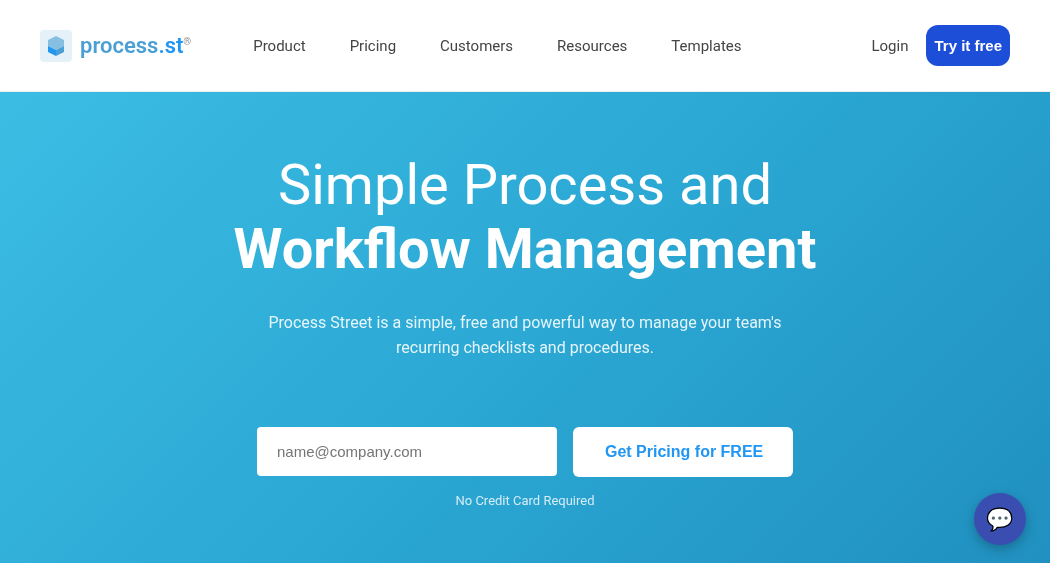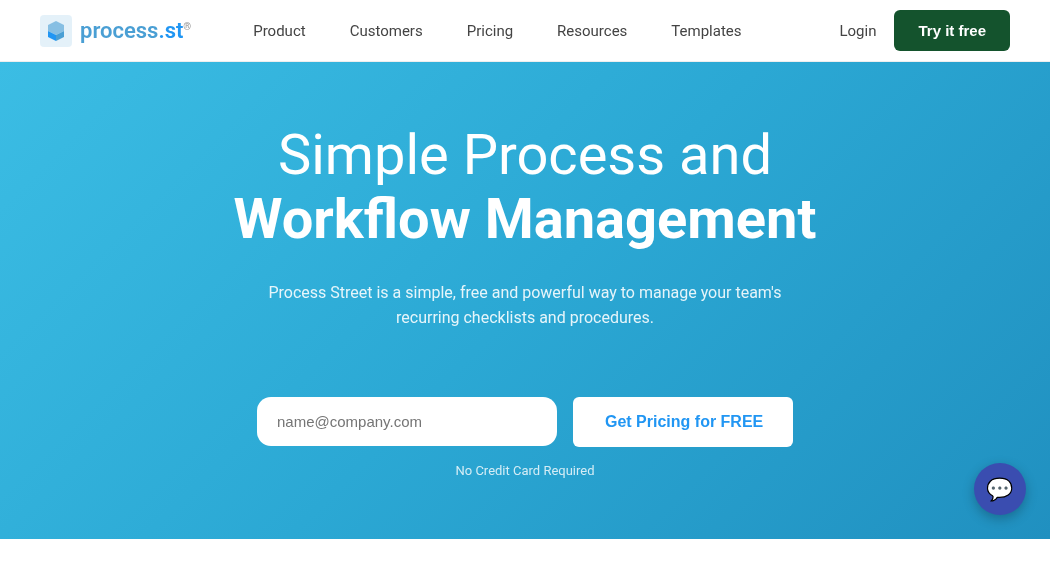--- a/index.html
+++ b/index.html
@@ -11,21 +11,21 @@
     body {
       font-family: -apple-system, BlinkMacSystemFont, 'Segoe UI', Roboto, Helvetica, Arial, sans-serif;
       width: 1050px;
       height: 563px;
       overflow: hidden;
     }
 
     
     .header {
       background: #fff;
-      height: 62px;
+      height: 92px;
       display: flex;
       align-items: center;
       padding: 0 40px;
       border-bottom: 1px solid #eee;
       position: relative;
       z-index: 10;
     }
 
     .logo-container {
       display: flex;
@@ -81,25 +81,25 @@
     }
 
     .login-link {
       font-size: 15px;
       color: #444;
       cursor: pointer;
       text-decoration: none;
     }
 
     .try-it-free-btn {
-      background: #14532d;
+      background: #1d4ed8;
       color: #fff;
       border: none;
-      border-radius: 6px;
-      padding: 12px 24px;
+      border-radius: 12px;
+      padding: 12px 8px;
       font-size: 15px;
       font-weight: 600;
       cursor: pointer;
       white-space: nowrap;
     }
 
     
     .hero {
       background: linear-gradient(135deg, #3bbde4 0%, #2ba8d4 50%, #2090c0 100%);
       height: 477px;
@@ -136,21 +136,21 @@
     .hero-cta {
       display: flex;
       gap: 16px;
       align-items: center;
       margin-bottom: 16px;
     }
 
     .email-input {
       background: #fff;
       border: none;
-      border-radius: 14px;
+      border-radius: 4px;
       padding: 16px 20px;
       font-size: 15px;
       width: 300px;
       color: #999;
       outline: none;
     }
 
     .get-started-btn {
       background: #fff;
       color: #2196f3;
@@ -201,22 +201,22 @@
       <path d="M8 16 L16 20 L16 26 L8 22 Z" fill="#2196f3"></path>
       <path d="M16 20 L24 16 L24 22 L16 26 Z" fill="#4a9fd4"></path>
     </svg>
     <span class="logo-text">
       <span>process</span><span style="color:#2196f3">.st</span><sup class="logo-sup">®</sup>
     </span>
   </a>
 
   <nav>
     <a class="nav-item" href="#">Product</a>
+    <a class="nav-item" href="#">Pricing</a>
     <a class="nav-item" href="#">Customers</a>
-    <a class="nav-item" href="#">Pricing</a>
     <a class="nav-item" href="#">Resources</a>
     <a class="nav-item" href="#">Templates</a>
   </nav>
 
   <div class="header-right">
     <a class="login-link" href="#">Login</a>
     <button class="try-it-free-btn">Try it free</button>
   </div>
 </header>
 

